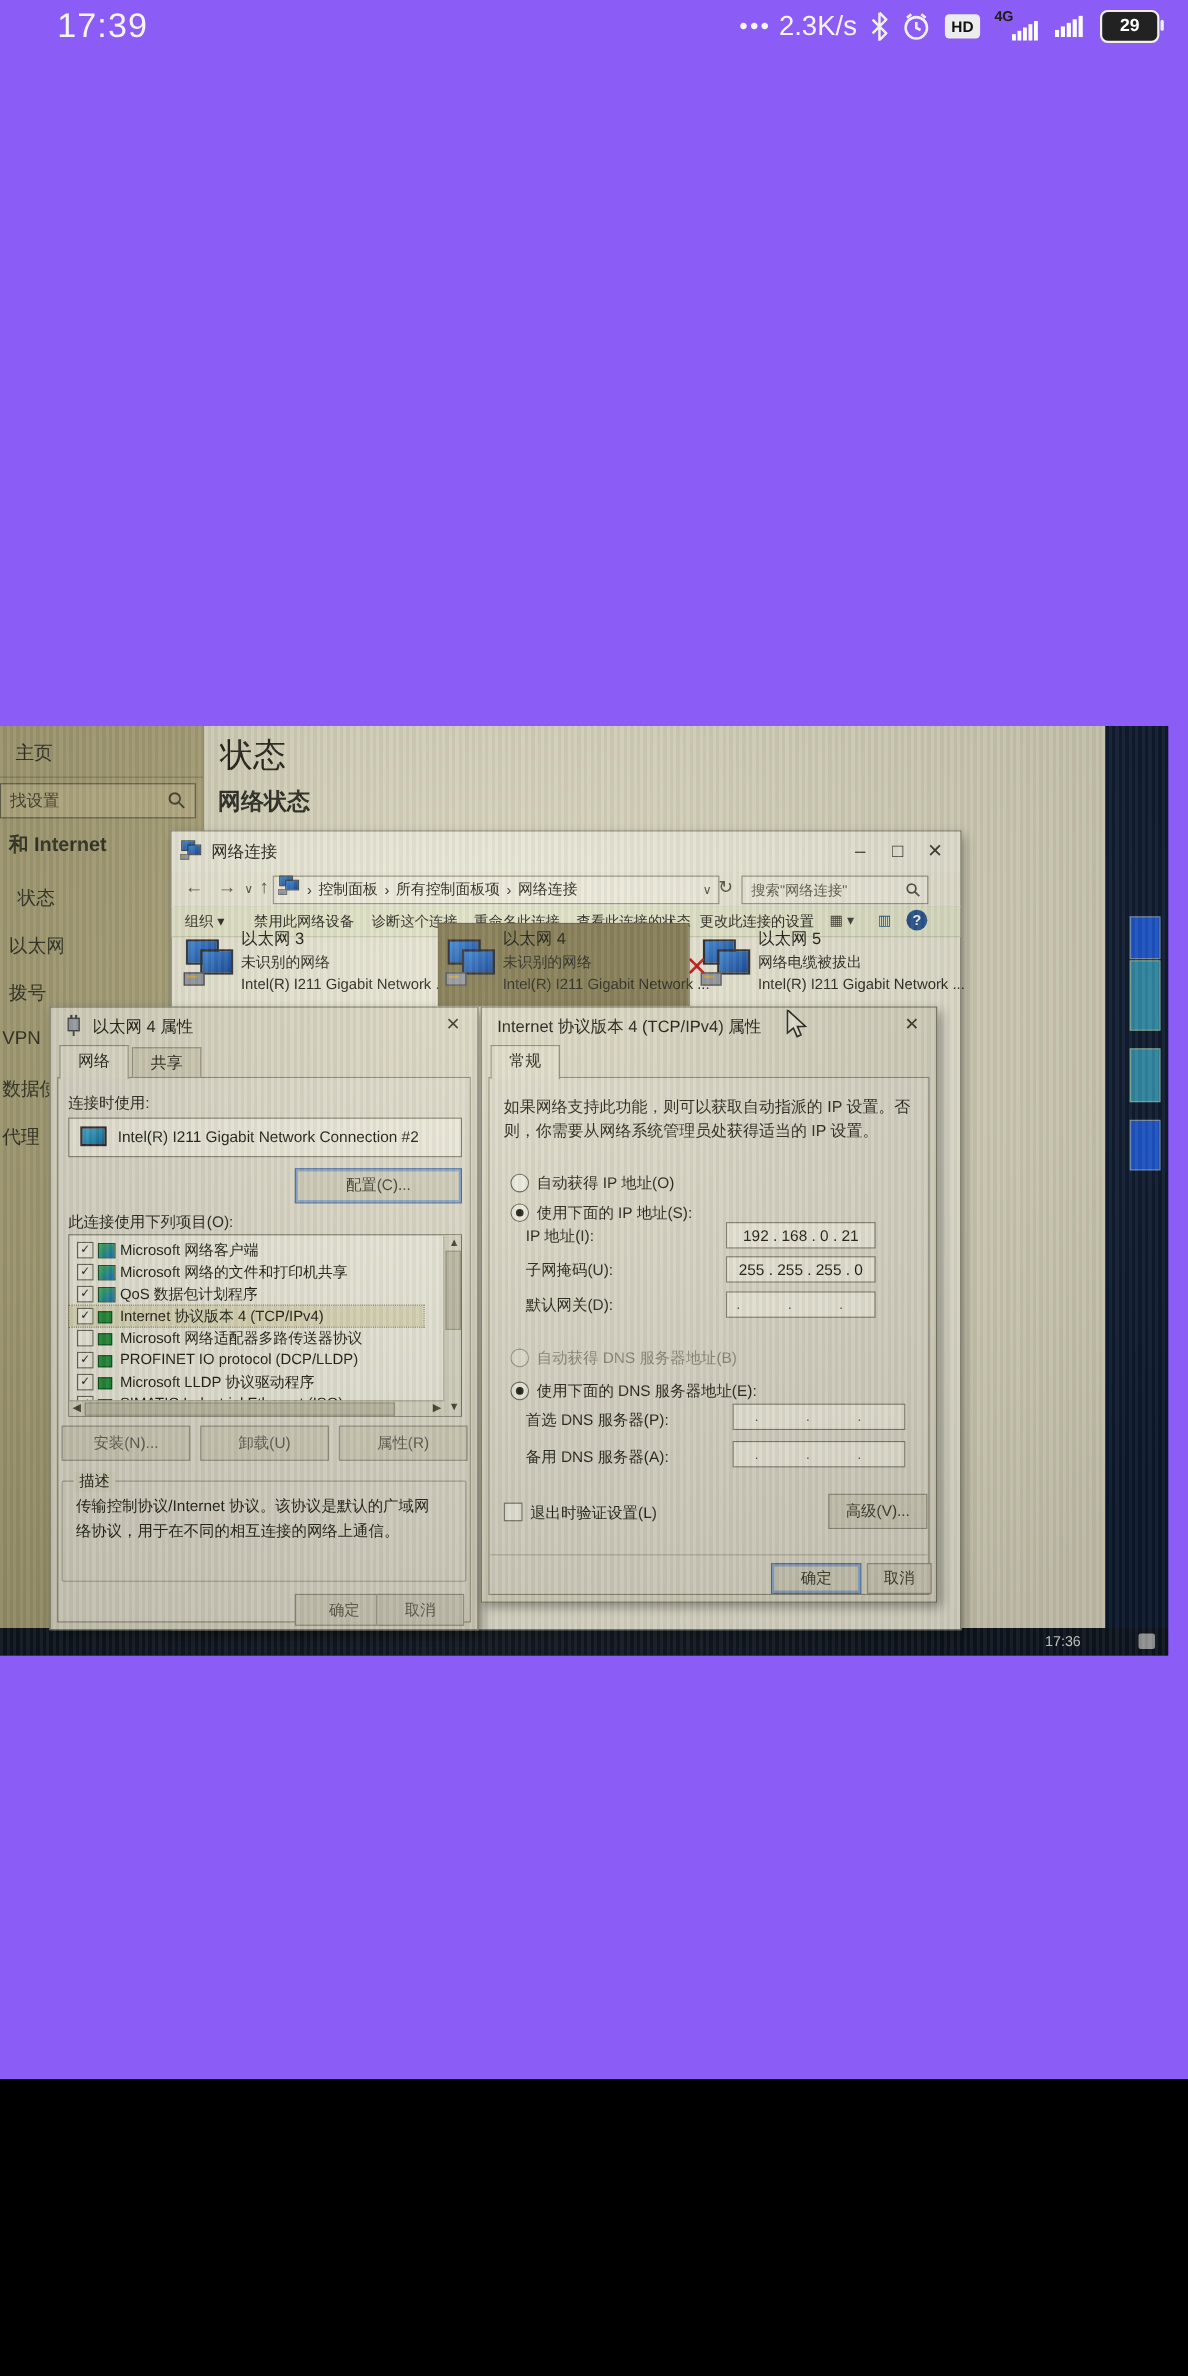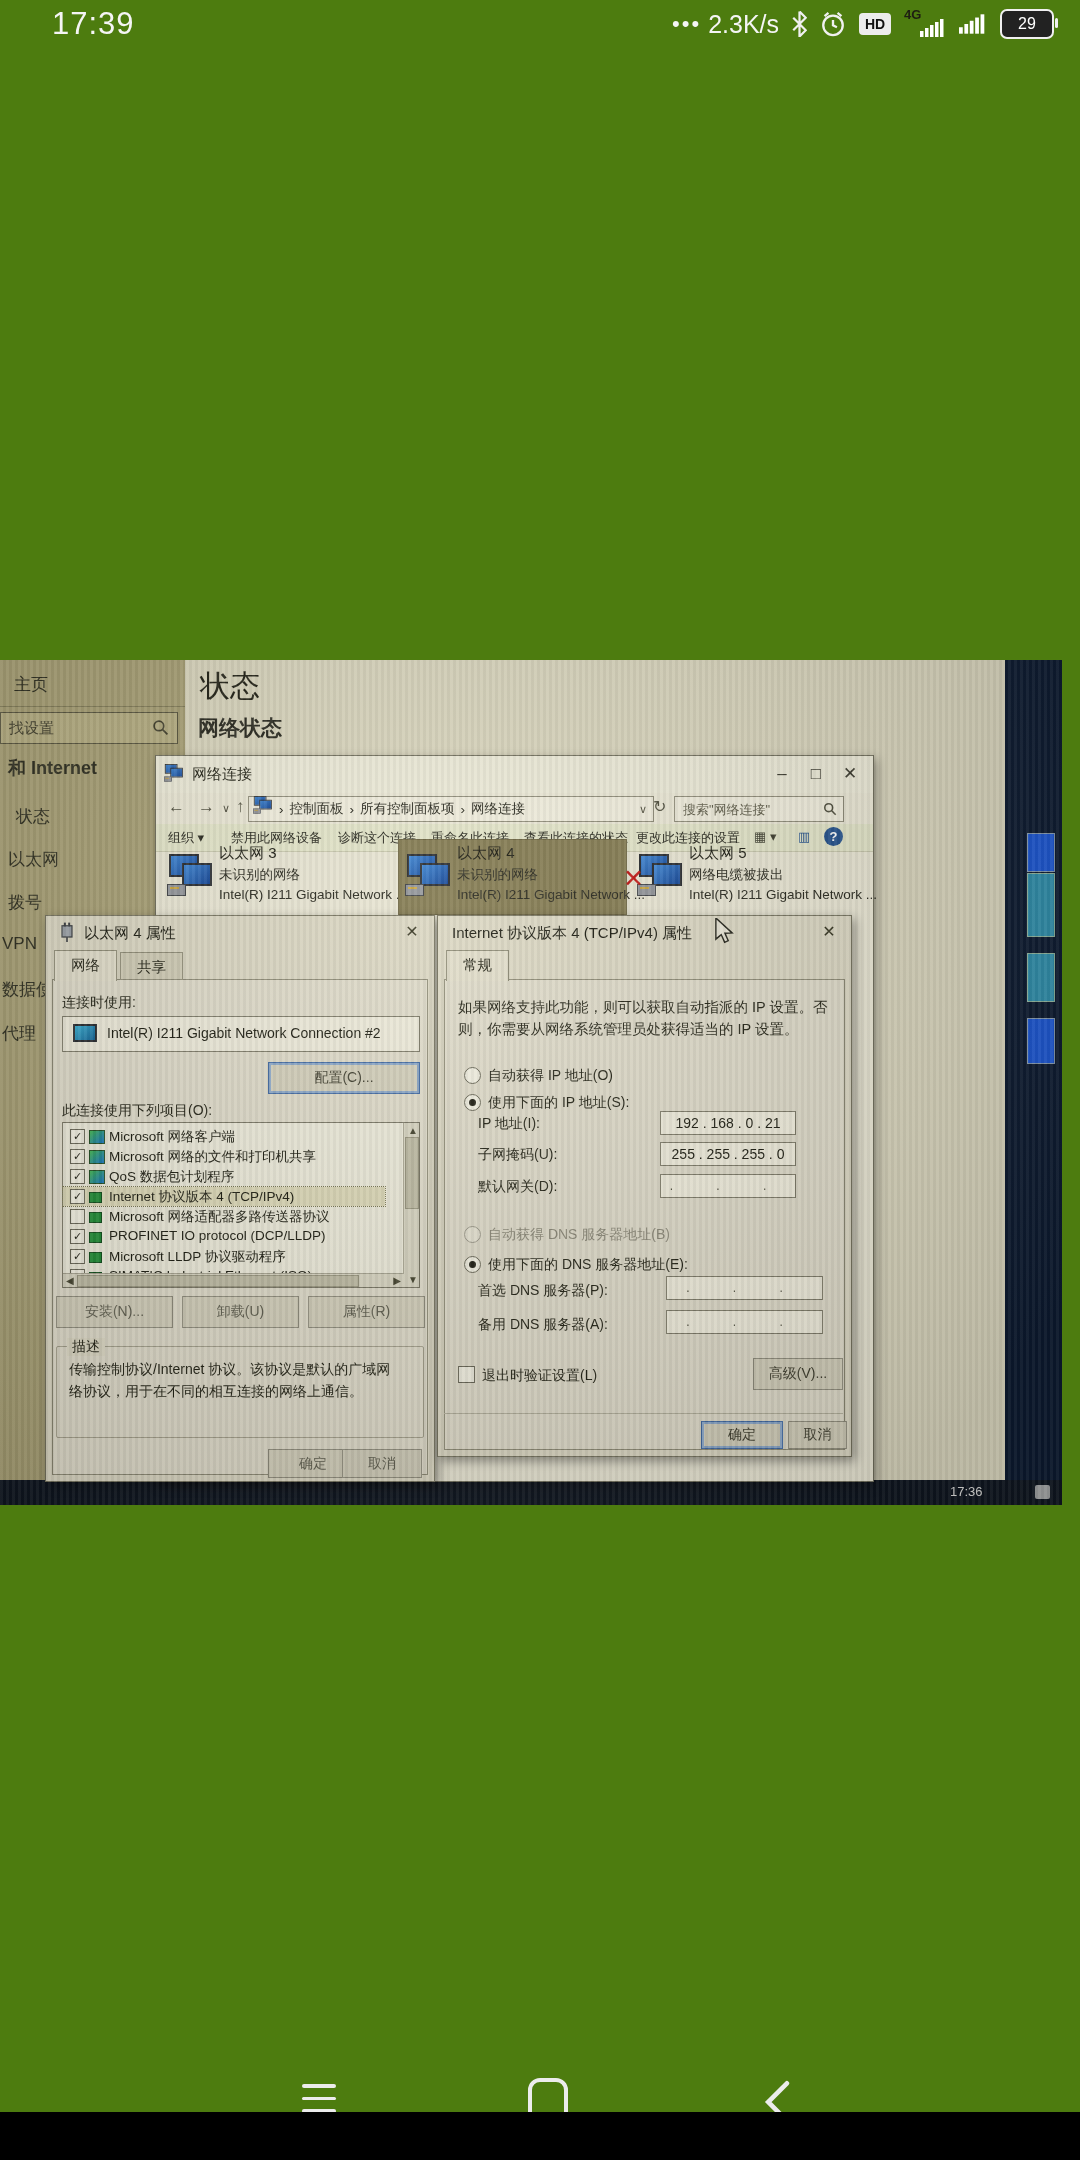--- a/index.html
+++ b/index.html
@@ -1,32 +1,32 @@
 <!DOCTYPE html>
 <html><head>
 <meta charset="utf-8">
 <style>
   html,body{margin:0;padding:0;background:#000;}
-  .phone{position:relative;width:1080px;height:2112px;background:#4d7c0f;overflow:hidden;
+  .phone{position:relative;width:1080px;height:1890px;background:#8b5cf6;overflow:hidden;
          font-family:"Liberation Sans","DejaVu Sans",sans-serif;}
 
   
   .statusbar{position:absolute;top:0;left:0;width:1080px;height:48px;color:#f5f5f5;}
   .sb-time{position:absolute;left:52px;top:6px;font-size:31px;font-weight:500;letter-spacing:1px;}
   .sb-right{position:absolute;right:26px;top:0;height:48px;display:flex;align-items:center;gap:13px;}
   .sb-dots{font-size:22px;letter-spacing:2px;margin-right:-6px;}
   .sb-speed{font-size:25px;font-weight:500;}
   .hd-badge{background:#ececec;color:#111;font-size:14px;font-weight:bold;border-radius:4px;
             width:32px;height:22px;display:flex;align-items:center;justify-content:center;}
   .sig4g{position:relative;width:42px;height:32px;}
   .sig4g .lbl{position:absolute;left:0;top:-1px;font-size:13px;font-weight:bold;}
   .sig4g svg{position:absolute;right:0;bottom:3px;}
   .battery{position:relative;width:50px;height:26px;border:2px solid #f0f0f0;border-radius:7px;
            background:#222;display:flex;align-items:center;justify-content:center;}
-  .battery span{font-size:16px;color:#fff;font-weight:400;}
+  .battery span{font-size:16px;color:#fff;font-weight:700;}
   .battery::after{content:"";position:absolute;right:-6px;top:7px;width:3px;height:10px;background:#f0f0f0;border-radius:2px;}
 
   
   .monitor{position:absolute;top:660px;left:0;width:1062px;height:845px;background:#07090d;overflow:hidden;}
   .monitor::after{content:"";position:absolute;inset:0;pointer-events:none;z-index:90;
      background:
        repeating-linear-gradient(90deg, rgba(255,250,230,.05) 0 3px, rgba(20,20,10,.04) 3px 6px),
        radial-gradient(ellipse at 42% 30%, rgba(255,255,240,.10), rgba(10,10,5,.14) 85%);}
   .settings-side{position:absolute;left:0;top:0;width:185px;height:820px;background:#a59d73;overflow:hidden;}
   .settings-main{position:absolute;left:185px;top:0;width:820px;height:820px;background:#d8d4bd;}

